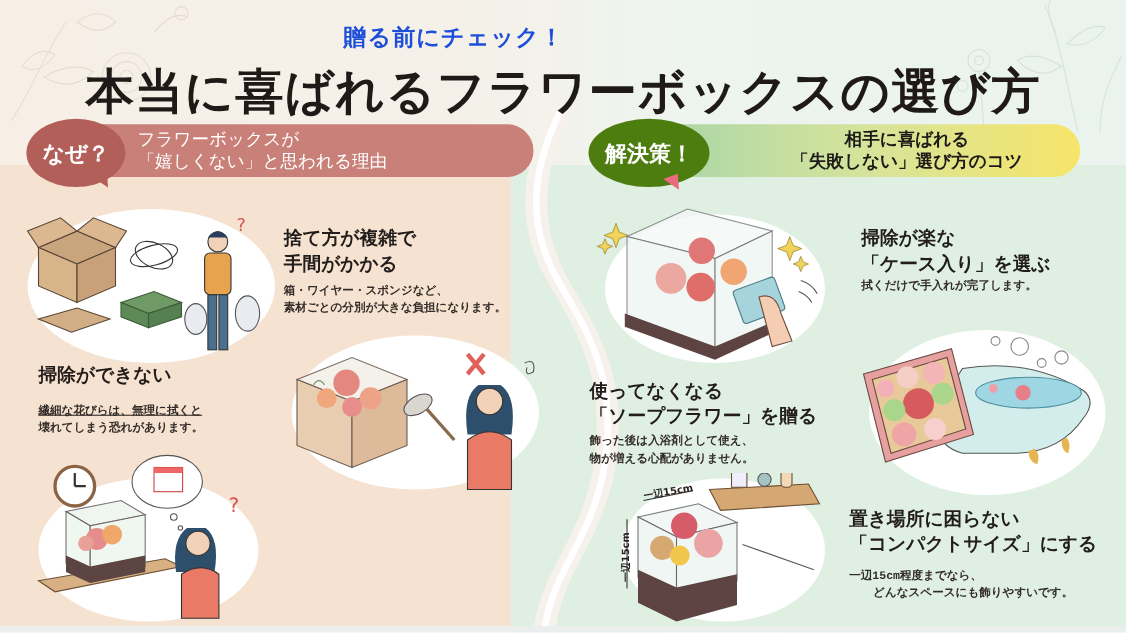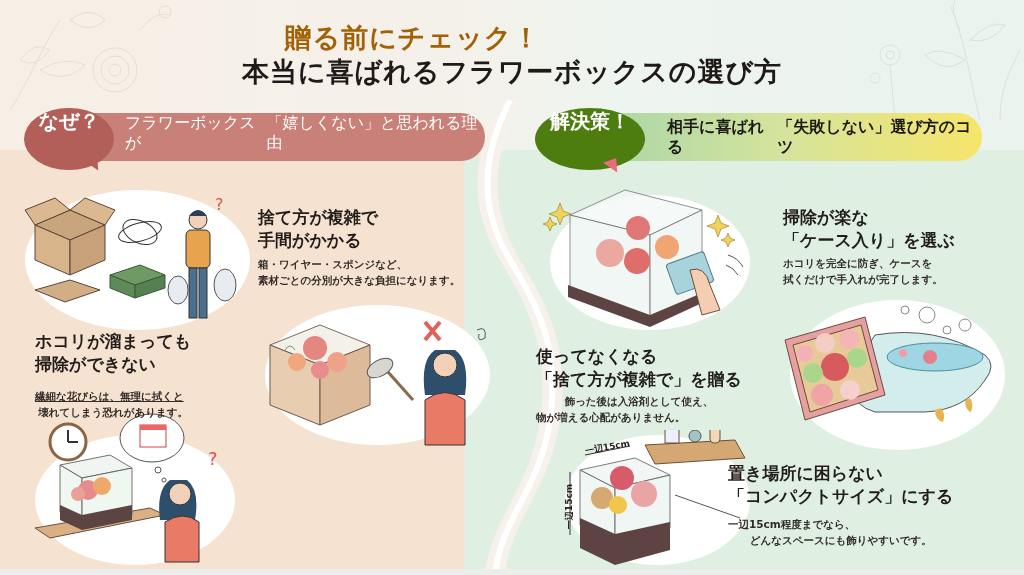--- a/index.html
+++ b/index.html
@@ -27,44 +27,44 @@
   .bottom-strip {
     position: absolute; left: 0; bottom: 0; width: 1024px; height: 6px; background: #eceeee;
   }
 
   
   .deco { position: absolute; opacity: 0.55; }
 
   
   .subtitle {
     position: absolute; top: 20px; left: 0; width: 825px; text-align: center;
-    font-size: 27px; font-weight: bold; letter-spacing: 1px; color: #a16207;
+    font-size: 21px; font-weight: bold; letter-spacing: 1px; color: #1d4ed8;
   }
   .title {
     position: absolute; top: 54px; left: 0; width: 1024px; text-align: center;
-    font-size: 27px; font-weight: bold; letter-spacing: 1px; color: #1f1a17;
+    font-size: 44px; font-weight: bold; letter-spacing: 1px; color: #1f1a17;
   }
 
   
   .banner {
     position: absolute; height: 48px; border-radius: 24px;
-    display: flex; justify-content: center;
+    display: flex; flex-direction: column; justify-content: center;
     font-size: 16px; line-height: 20px; font-weight: bold;
   }
   .banner-left {
     left: 40px; top: 113px; width: 445px;
     background: #c98078; color: #ffffff; padding-left: 85px; font-weight: normal;
   }
   .banner-right {
     left: 552px; top: 113px; width: 430px;
     background: linear-gradient(90deg, #9fd2ac 0%, #d6e49b 55%, #f6e56a 100%);
     color: #1d1a17; padding-left: 115px; align-items: center;
   }
   .bubble {
-    position: absolute; display: flex; align-items: flex-start; justify-content: center;
+    position: absolute; display: flex; align-items: center; justify-content: center;
     font-weight: bold; color: #ffffff; font-size: 20px;
   }
   .bubble-left {
     left: 24px; top: 108px; width: 90px; height: 62px; border-radius: 50%;
     background: #b35f59;
   }
   .bubble-left::after {
     content: ""; position: absolute; left: 62px; top: 50px;
     border-left: 10px solid transparent; border-right: 4px solid transparent;
     border-top: 14px solid #b35f59; transform: rotate(-20deg);
@@ -229,21 +229,20 @@
   </div>
 
   <div class="block" style="left:258px;top:206px;">
     <div class="h">捨て方が複雑で</div>
     <div class="h">手間がかかる</div>
     <div class="p" style="margin-top:4px;">箱・ワイヤー・スポンジなど、</div>
     <div class="p" style="margin-top:0;">素材ごとの分別が大きな負担になります。</div>
   </div>
 
   <div class="block" style="left:35px;top:330px;">
-    <div class="h">ホコリが溜まっても</div>
     <div class="h">掃除ができない</div>
     <div class="p" style="margin-top:12px;text-decoration:underline;">繊細な花びらは、無理に拭くと</div>
     <div class="p" style="margin-top:0;text-align:center;">壊れてしまう恐れがあります。</div>
   </div>
 
 
   <div class="illus" style="left:550px;top:195px;width:200px;height:135px;">
     <svg width="250" height="155" viewBox="0 0 250 155" style="left:-20px;top:-10px;">
       <path d="M30 18 l3 8 l8 3 l-8 3 l-3 8 l-3 -8 l-8 -3 l8 -3 z" fill="#f1d25a" stroke="#8a7a20" stroke-width="0.6"></path>
       <path d="M20 32 l2 5 l5 2 l-5 2 l-2 5 l-2 -5 l-5 -2 l5 -2 z" fill="#f1d25a" stroke="#8a7a20" stroke-width="0.6"></path>
@@ -306,32 +305,31 @@
       <line x1="45" y1="25" x2="90" y2="16" stroke="#333"></line>
       <line x1="30" y1="42" x2="30" y2="105" stroke="#333"></line>
     </svg>
     <span style="position:absolute;left:20px;top:6px;font-size:9px;font-weight:bold;transform:rotate(-10deg);white-space:nowrap;">一辺15cm</span>
     <span style="position:absolute;left:-18px;top:65px;font-size:9px;font-weight:bold;transform:rotate(-90deg);white-space:nowrap;">一辺15cm</span>
   </div>
 
   <div class="block" style="left:783px;top:206px;">
     <div class="h">掃除が楽な</div>
     <div class="h">「ケース入り」を選ぶ</div>
-    <div class="p" style="margin-top:3px;">ホコリを完全に防ぎ、ケースを</div>
     <div class="p" style="margin-top:0;">拭くだけで手入れが完了します。</div>
   </div>
 
   <div class="block" style="left:536px;top:345px;">
     <div class="h">使ってなくなる</div>
-    <div class="h">「捨て方が複雑で」を贈る</div>
-    <div class="p" style="margin-top:2px;text-align:center;">飾った後は入浴剤として使え、</div>
+    <div class="h">「ソープフラワー」を贈る</div>
+    <div class="p" style="margin-top:2px;">飾った後は入浴剤として使え、</div>
     <div class="p" style="margin-top:0;">物が増える心配がありません。</div>
   </div>
 
-  <div class="block" style="left:728px;top:462px;">
+  <div class="block" style="left:772px;top:462px;font-family:Liberation Mono, monospace;">
     <div class="h">置き場所に困らない</div>
     <div class="h">「コンパクトサイズ」にする</div>
     <div class="p" style="margin-top:8px;">一辺15cm程度までなら、</div>
     <div class="p" style="margin-top:0;text-align:center;">どんなスペースにも飾りやすいです。</div>
   </div>
 
   <div class="bottom-strip"></div>
 </div>
 
 </body></html>

